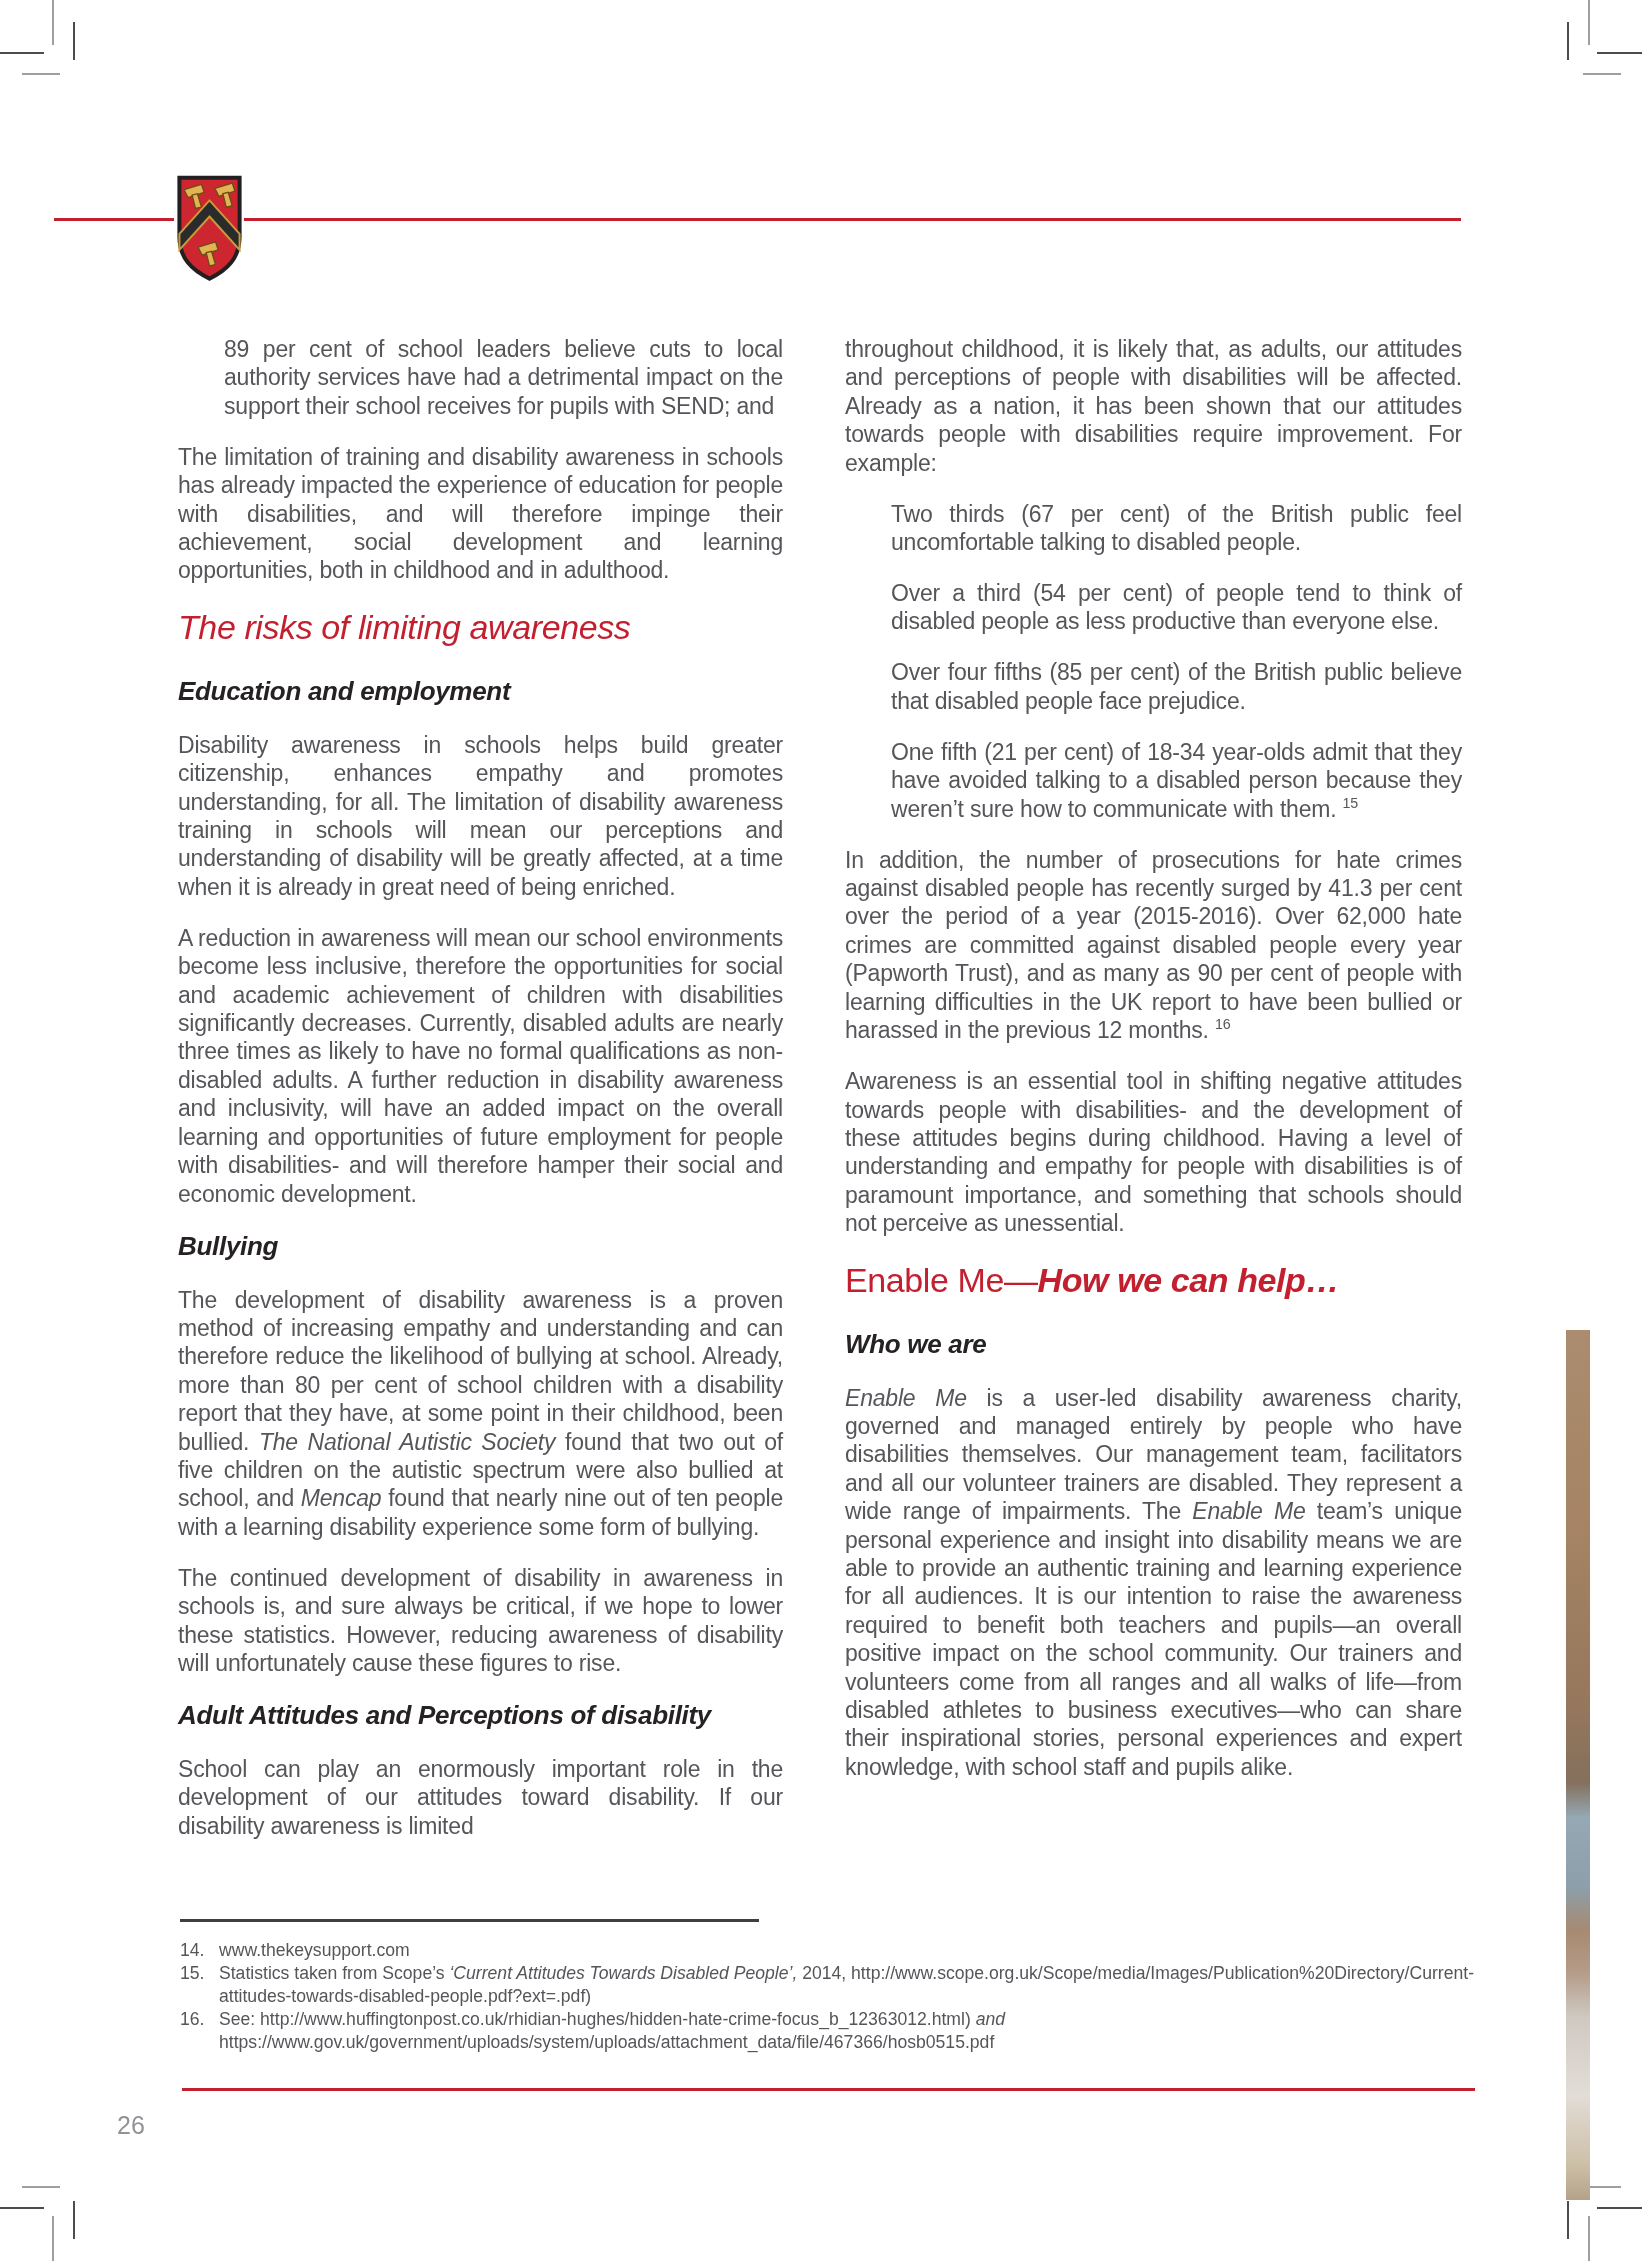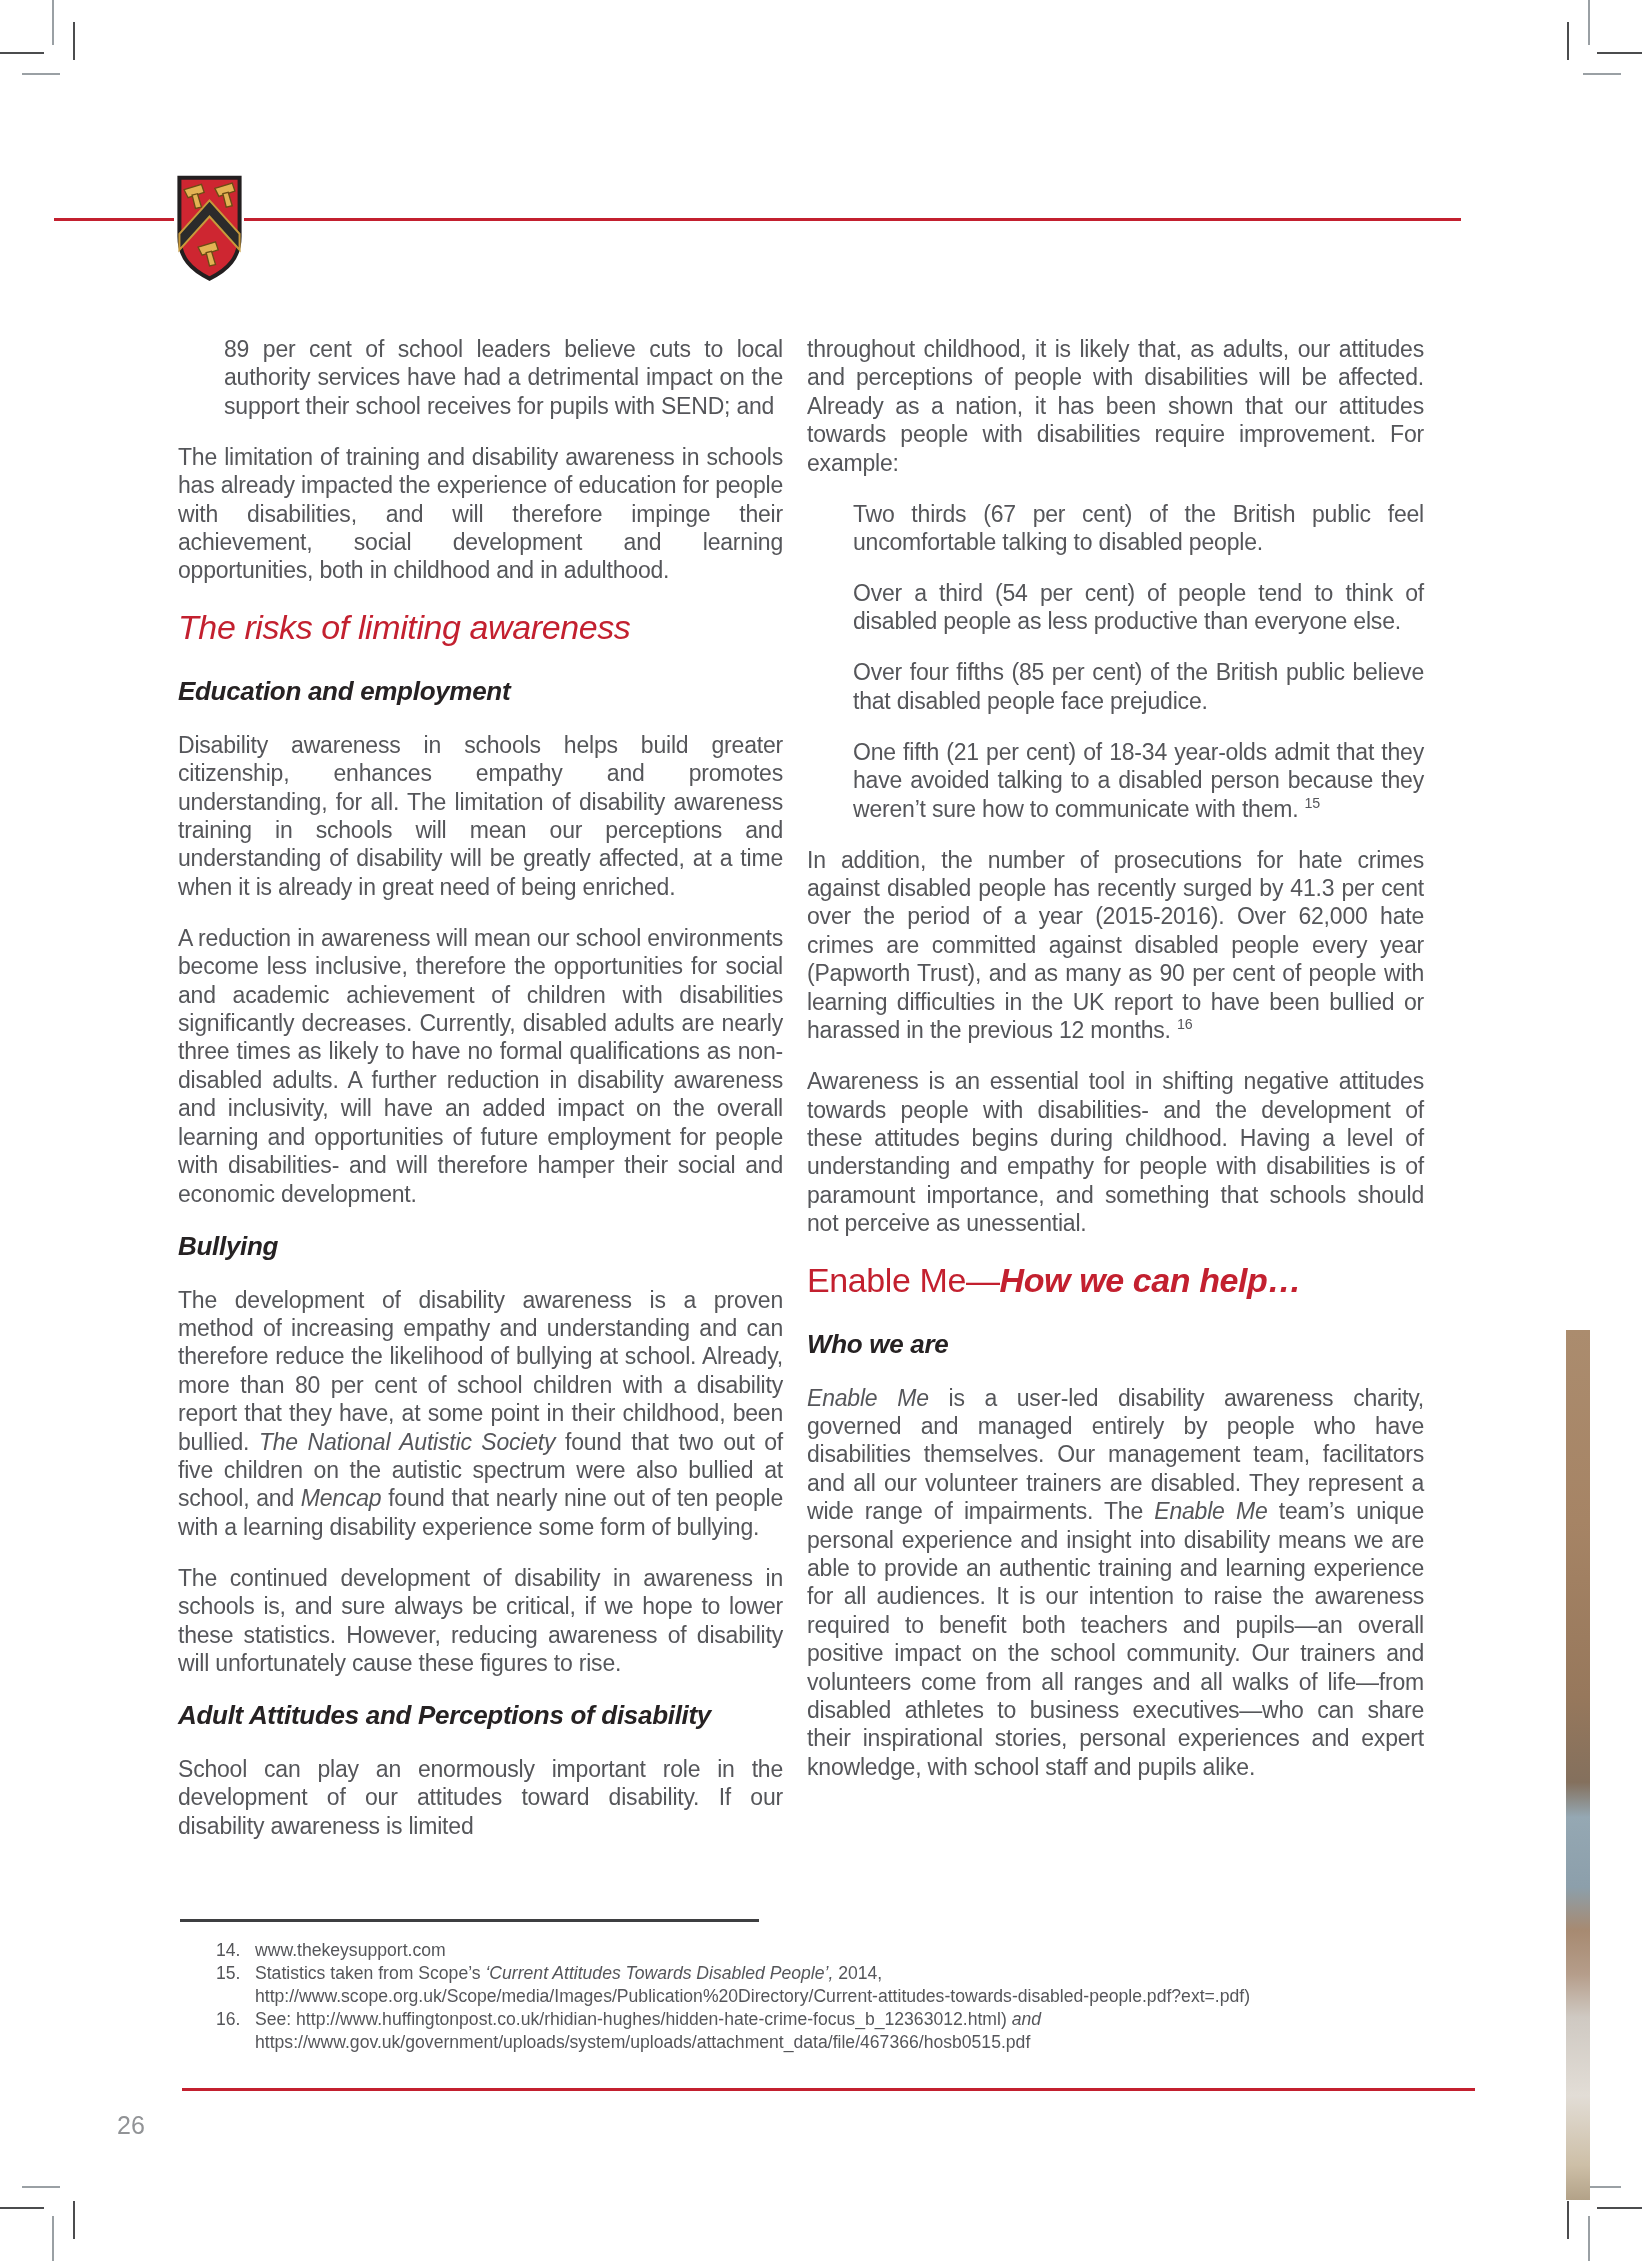--- a/index.html
+++ b/index.html
@@ -10,40 +10,40 @@
   .crop{position:absolute;background:#9aa0a4;}
   .crop.dark{background:#4b4c4e;}
   .rule-red{position:absolute;height:3.3px;background:#c3202f;}
   .logo-box{position:absolute;left:174px;top:162px;width:70px;height:137px;background:#ffffff;}
   .logo-box svg{position:absolute;left:1.7px;top:13.4px;}
   .col{
     position:absolute;top:335px;color:#55565a;font-size:23px;line-height:28.4px;
     text-align:justify;letter-spacing:-0.2px;
   }
   .col-left{left:178px;width:605px;}
-  .col-right{left:807px;width:617px;}
+  .col-right{left:845px;width:617px;}
   .col p{margin:0 0 22.6px 0;}
   .col p.ind{margin-left:46px;}
   h2.red-head{
     font-size:34px;line-height:40px;color:#c3202f;font-weight:normal;font-style:italic;
     margin:13.4px 0 28.4px 0;text-align:left;letter-spacing:-0.4px;
   }
   h2.red-head .plain{font-style:normal;margin-top:17px;}
   h2.red-head .boldit{font-style:italic;font-weight:bold;}
   h3.sub{
     font-size:26px;line-height:30px;color:#262223;font-weight:bold;font-style:italic;
     margin:6.7px 0 25px 0;text-align:left;letter-spacing:-0.3px;
   }
   sup{font-size:0.62em;line-height:0;vertical-align:super;}
   em{font-style:italic;}
   .footnotes{position:absolute;left:180px;top:1919px;width:1302px;color:#55565a;
     font-size:17.6px;line-height:23px;}
   .fn-rule{width:579px;height:3.3px;background:#3e3f41;margin:0 0 16.7px 0;}
   .fn{display:flex;}
-  .fn-num{width:39px;flex:none;margin-left:36px;}
+  .fn-num{width:39px;flex:none;}
   .fn-text{flex:1;overflow-wrap:anywhere;}
   .page-num{position:absolute;left:117px;top:2111px;font-size:25px;color:#919396;}
   .photo-strip{
     position:absolute;left:1566px;top:1330px;width:24px;height:870px;
     background:linear-gradient(180deg,
       #ab8c6e 0%, #a68465 22%, #97785c 42%, #84705d 52%,
       #95a8b3 56%, #8c9fab 64%, #a78a71 69%, #b59d8a 74%,
       #cfc9c2 79%, #e2ddd6 88%, #cdbfa7 96%, #b3a288 100%);
   }
 </style>

